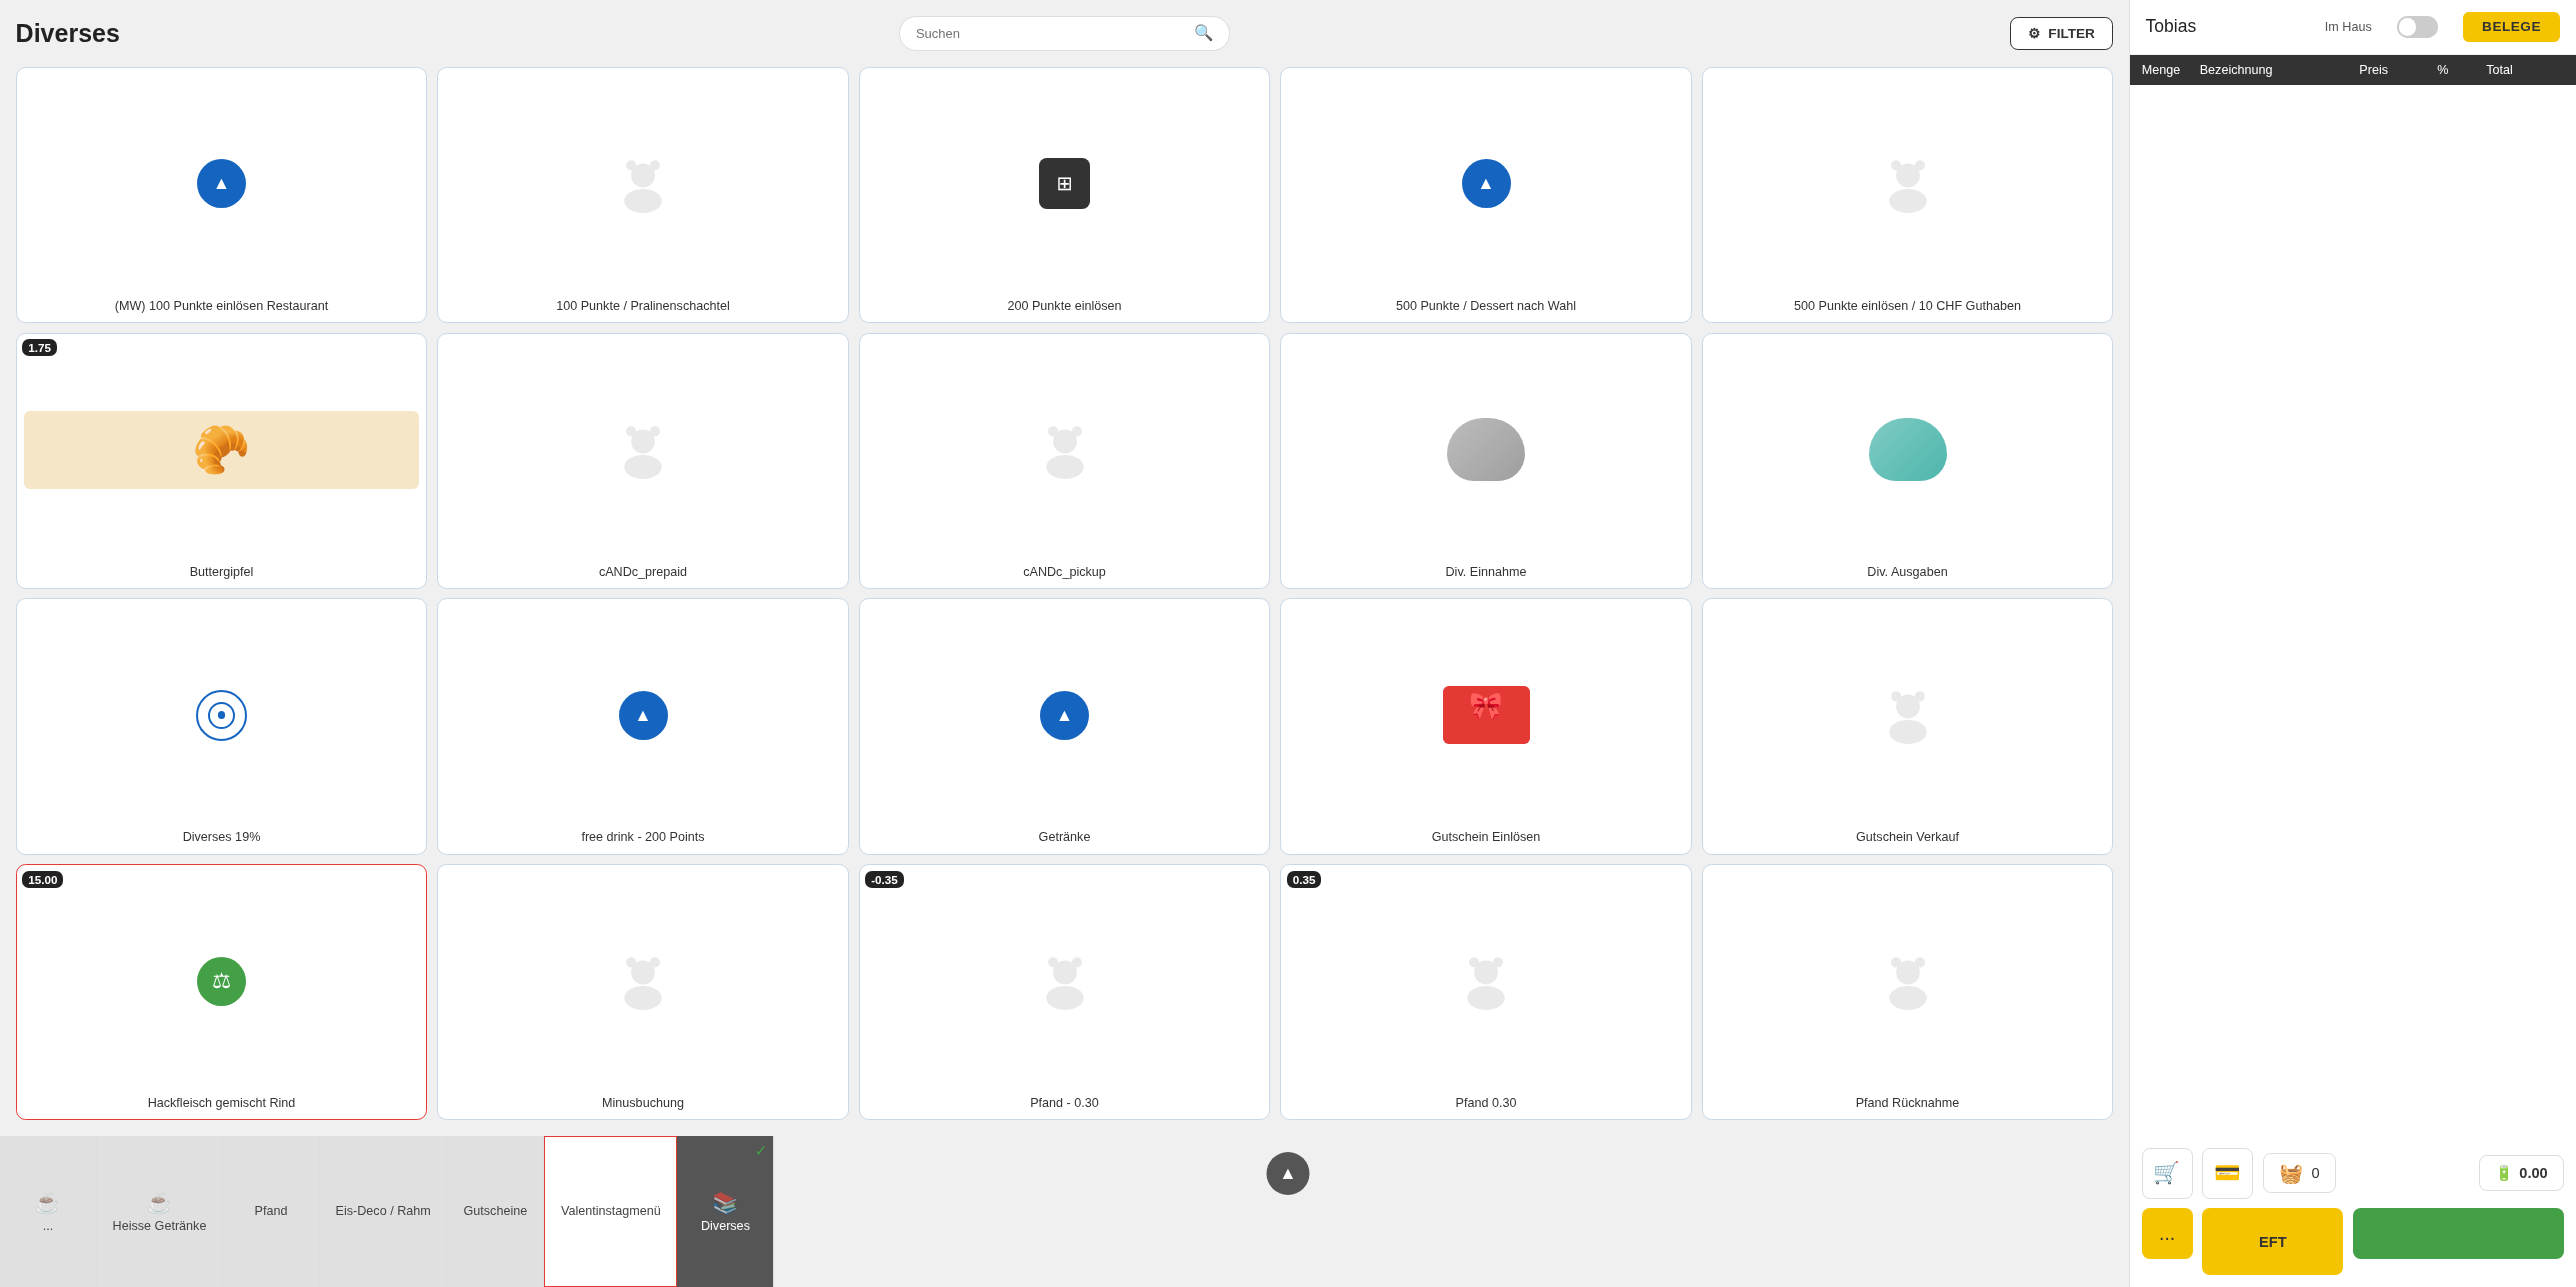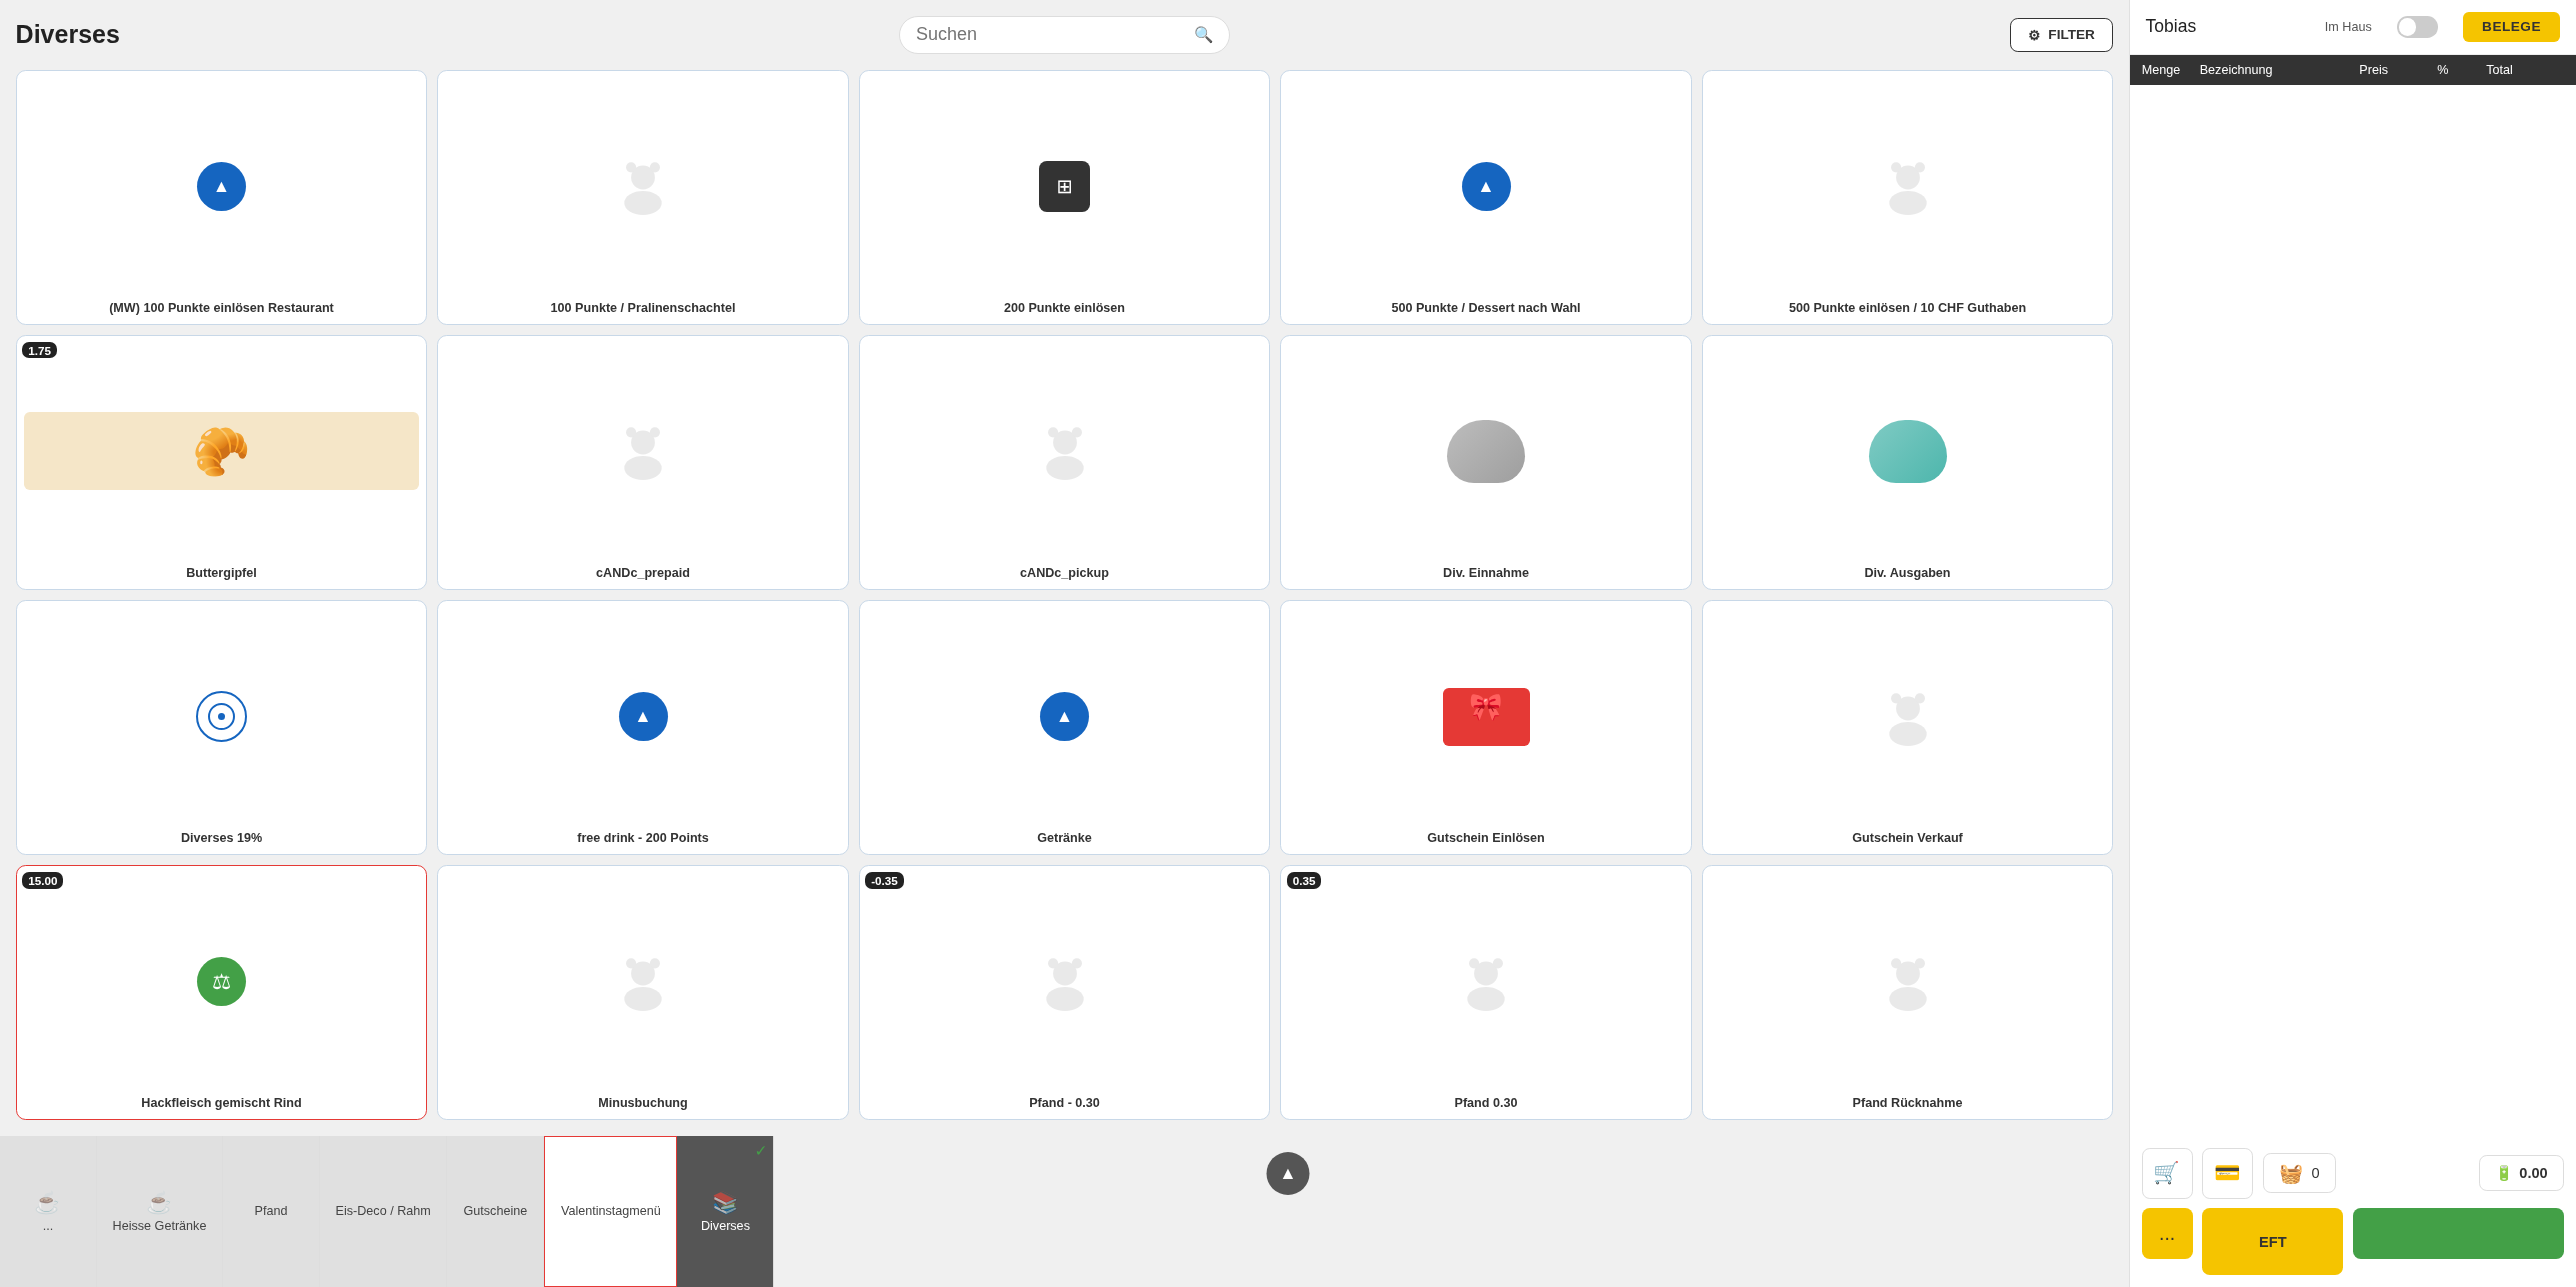--- a/index.html
+++ b/index.html
@@ -49,21 +49,21 @@
       border: 1px solid #ddd;
       border-radius: 23px;
       padding: 7.8px 15.6px;
       margin: 0 auto;
       max-width: 331px;
     }
 
     .search-input {
       border: none;
       outline: none;
-      font-size: 18px;
+      font-size: 13px;
       flex: 1;
       color: #555;
       background: transparent;
     }
 
     .search-icon {
       color: #999;
       font-size: 15.6px;
     }
 
@@ -169,21 +169,20 @@
       color: white;
       font-size: 19.4px;
     }
 
     .product-label {
       font-size: 12.6px;
       text-align: center;
       color: #333;
       margin-top: 5.8px;
       line-height: 1.3;
-      font-weight: bold;
     }
 
     
     .croissant-bg {
       background: #f5e6c8;
       width: 100%;
       height: 78px;
       border-radius: 5.8px;
       display: flex;
       align-items: center;

